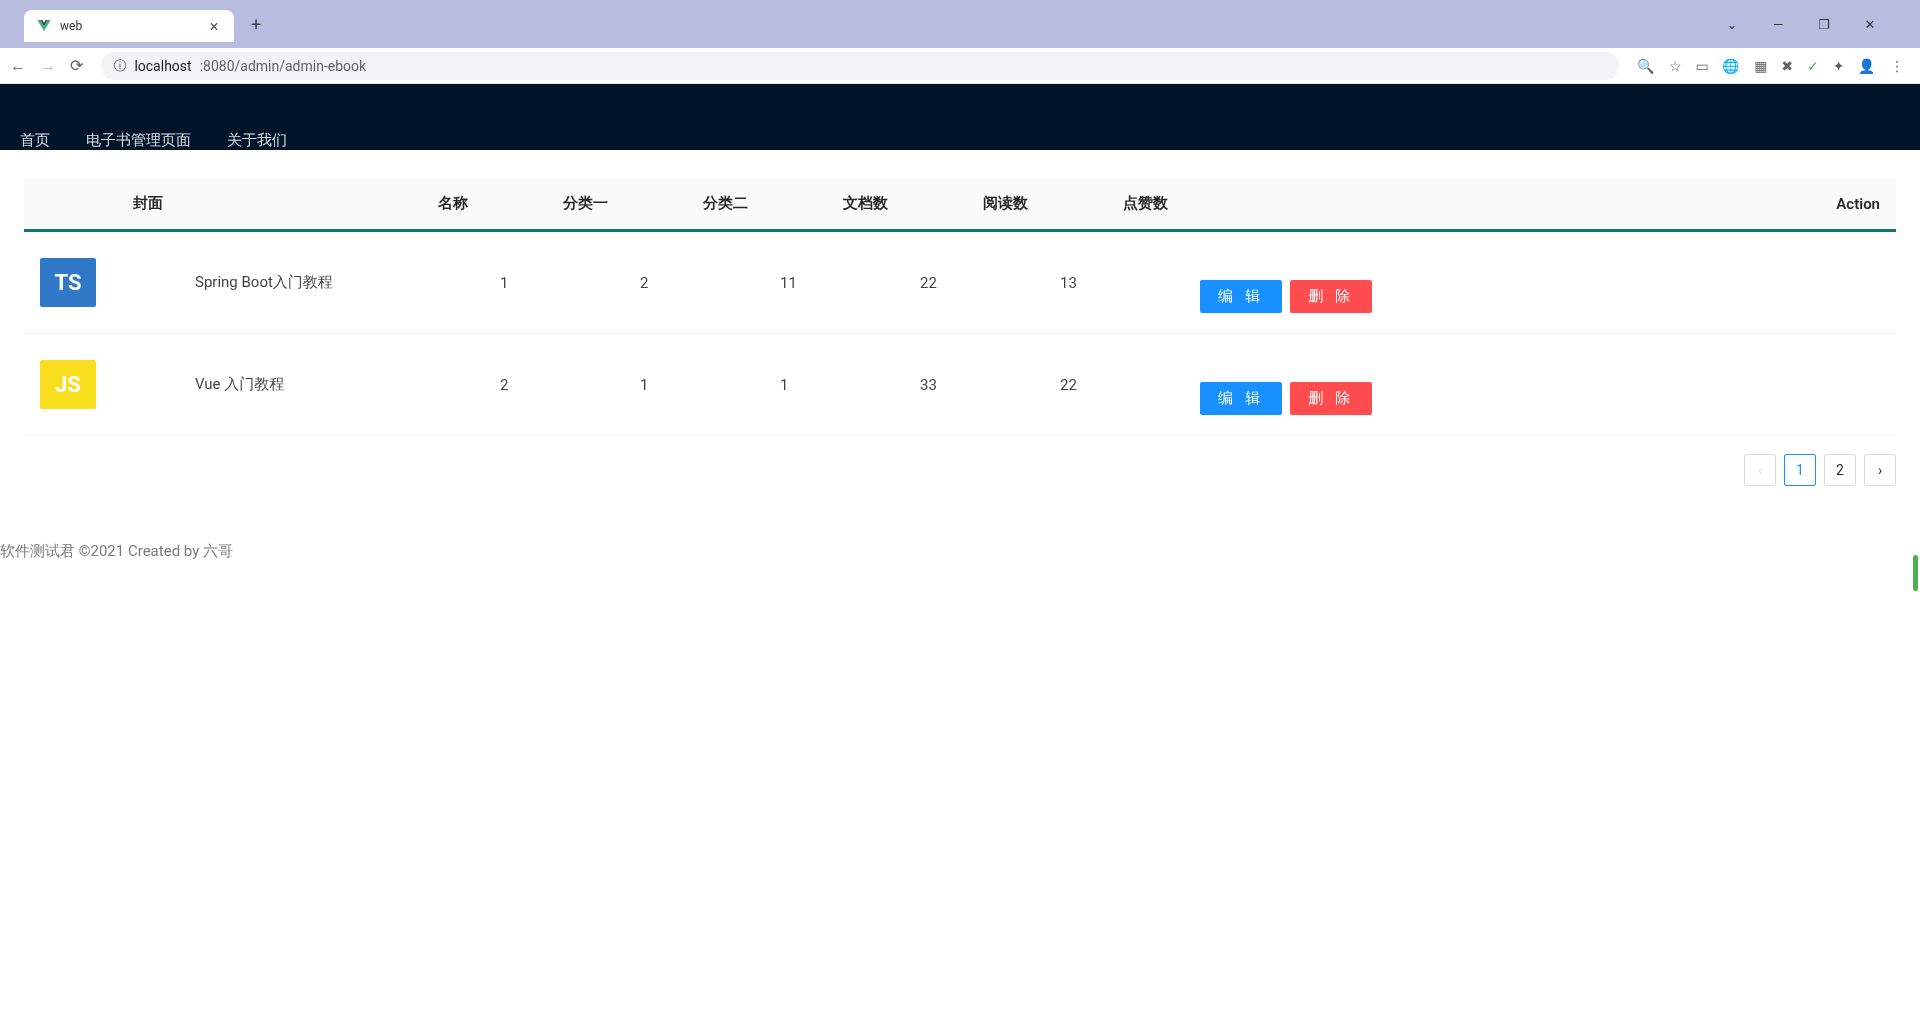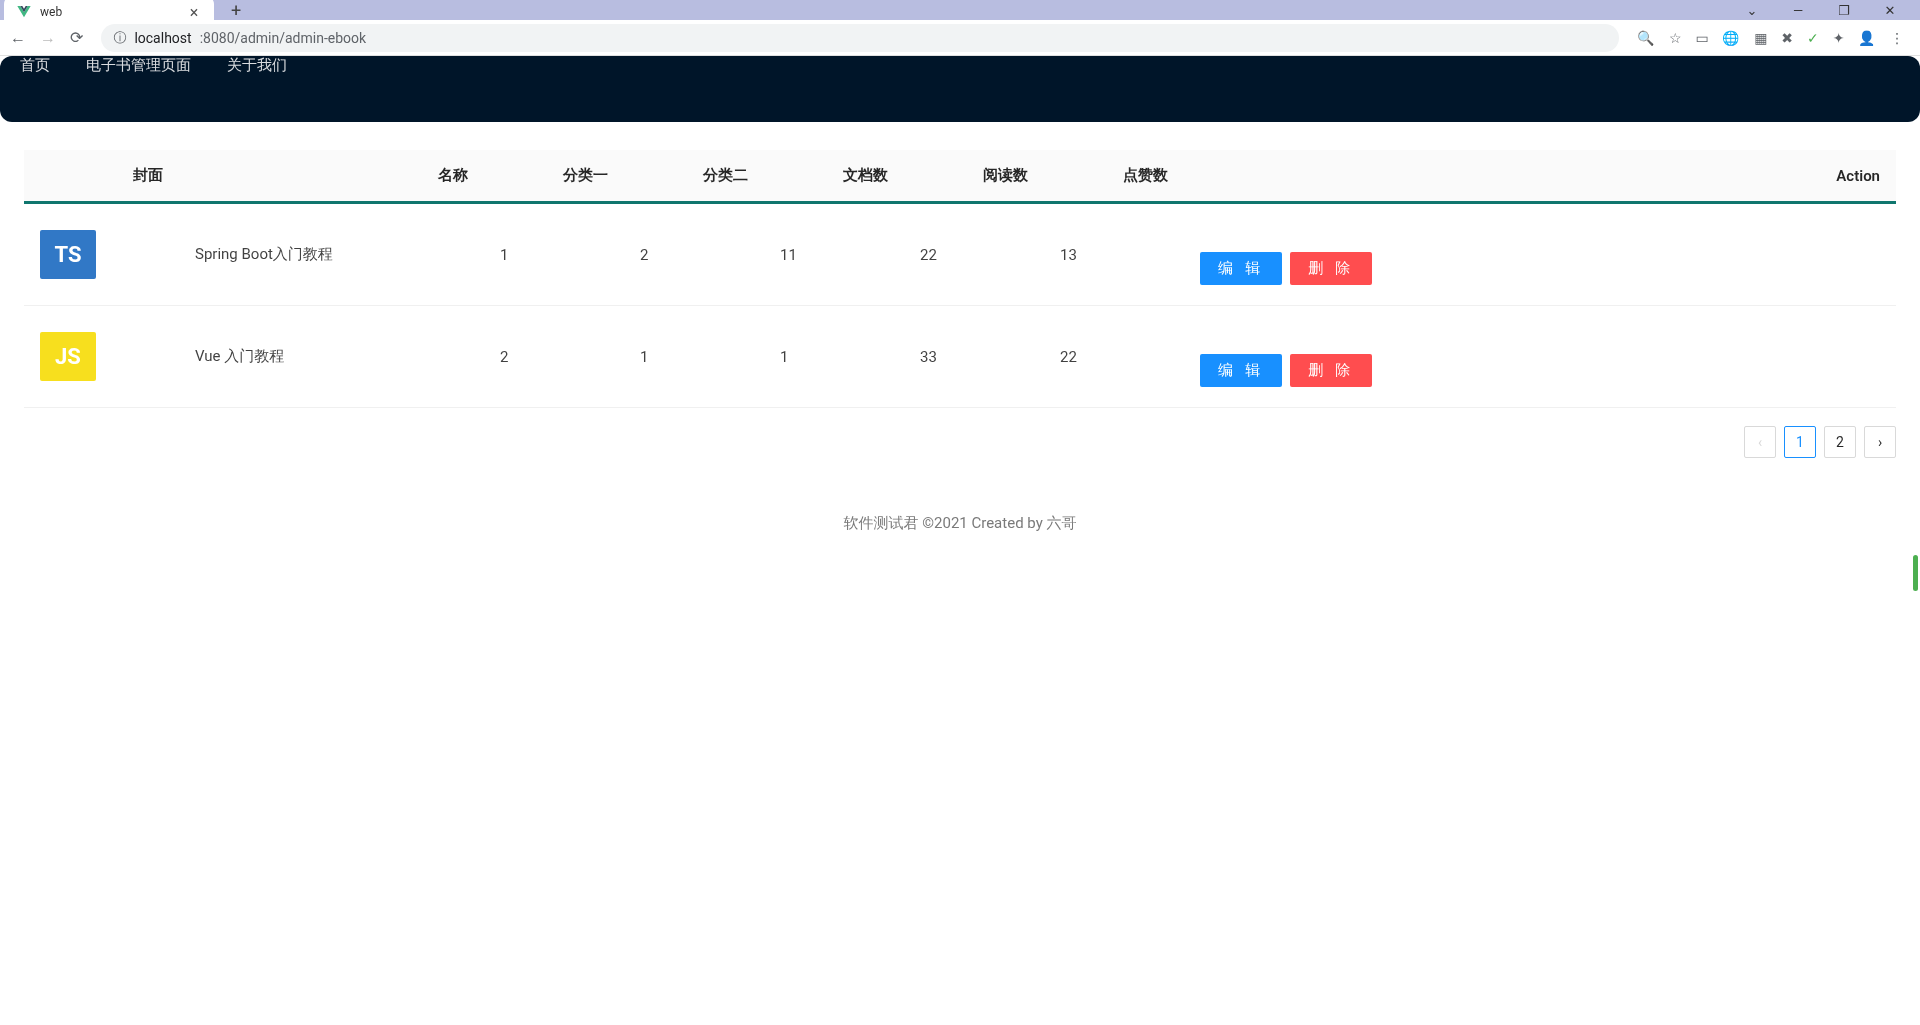--- a/index.html
+++ b/index.html
@@ -1,41 +1,41 @@
 <!DOCTYPE html>
 <html><head>
   <meta charset="utf-8">
   <style>
     * { margin: 0; padding: 0; box-sizing: border-box; }
     body { font-family: -apple-system, BlinkMacSystemFont, "Segoe UI", Roboto, "Helvetica Neue", Arial, sans-serif; font-size: 14px; color: rgba(0,0,0,0.85); }
 
     
     .browser-chrome { background: #b8bde0; }
-    .tab-bar { display: flex; align-items: center; height: 20px; padding: 0 4px; justify-content: center; }
+    .tab-bar { display: flex; align-items: center; height: 48px; padding: 0 24px; justify-content: center; }
     .tab { display: flex; align-items: center; background: #fff; height: 32px; padding: 0 12px; border-radius: 8px 8px 0 0; min-width: 210px; gap: 8px; margin-top: 4px; }
     .tab-favicon { width: 16px; height: 16px; display: flex; align-items: center; justify-content: center; }
     .tab-title { flex: 1; font-size: 12px; color: #333; }
     .tab-close { width: 16px; height: 16px; display: flex; align-items: center; justify-content: center; cursor: pointer; font-size: 16px; color: #555; }
     .new-tab { width: 28px; display: flex; align-items: center; justify-content: center; font-size: 18px; color: #444; cursor: pointer; margin-left: 8px; }
     .window-controls { margin-left: auto; display: flex; gap: 14px; padding-right: 10px; }
     .window-controls span { width: 32px; text-align: center; cursor: pointer; font-size: 13px; color: #333; }
 
     .toolbar { display: flex; align-items: center; background: #fff; height: 36px; padding: 0 10px; gap: 12px; border-bottom: 1px solid #e0e0e0; }
     .nav-icons { display: flex; gap: 14px; align-items: center; }
     .nav-icons span { font-size: 16px; color: #5f6368; cursor: pointer; }
     .nav-icons .disabled { color: #bbb; }
     .address-bar { flex: 1; display: flex; align-items: center; background: #f1f3f4; border-radius: 16px; height: 28px; padding: 0 12px; gap: 8px; margin: 0 6px; }
     .addr-icon { font-size: 13px; color: #5f6368; }
     .addr-text { font-size: 14px; color: #202124; }
     .addr-path { color: #5f6368; }
     .toolbar-right { display: flex; gap: 14px; align-items: center; padding-right: 6px; }
     .toolbar-right span { font-size: 14px; color: #5f6368; cursor: pointer; }
 
     
-    .app-nav { background: #001529; height: 66px; display: flex; align-items: flex-start; padding: 0 20px; gap: 36px; border-radius: 12px; }
+    .app-nav { background: #001529; height: 66px; display: flex; align-items: flex-end; padding: 0 20px; gap: 36px; }
     .app-nav a { color: rgba(255,255,255,0.85); text-decoration: none; font-size: 15px; }
 
     
     .content { padding: 28px 24px 0; }
     .atable { width: 100%; border-collapse: collapse; }
     .atable th { text-align: right; font-weight: 600; color: rgba(0,0,0,0.85); background: #fafafa; padding: 16px; font-size: 15px; border-bottom: 3px solid #0f766e; }
     .atable td { padding: 20px 16px; border-bottom: 1px solid #f0f0f0; font-size: 15px; color: rgba(0,0,0,0.75); vertical-align: middle; }
     .cover { width: 56px; height: 49px; display: flex; align-items: center; justify-content: center; color: #fff; font-weight: 700; font-size: 22px; border-radius: 2px; }
     .cover-ts { background: #3178c6; }
     .cover-js { background: #f7df1e; color: #fff; }
@@ -45,21 +45,21 @@
     .btn { display: inline-block; padding: 7px 18px; font-size: 15px; border: none; border-radius: 2px; cursor: pointer; color: #fff; margin-right: 8px; letter-spacing: 4px; margin-top: 28px; }
     .btn-primary { background: #1890ff; }
     .btn-danger { background: #ff4d4f; }
 
     
     .pagination { display: flex; justify-content: flex-end; padding: 18px 24px 0; gap: 8px; }
     .page-item { min-width: 32px; height: 32px; border: 1px solid #d9d9d9; border-radius: 2px; display: flex; align-items: center; justify-content: center; font-size: 14px; cursor: pointer; background: #fff; color: rgba(0,0,0,0.85); }
     .page-item.active { border-color: #1890ff; color: #1890ff; }
     .page-item.disabled { color: #d9d9d9; cursor: not-allowed; }
 
-    .footer { text-align: center; color: #7a7a7a; font-size: 15px; margin-top: 56px; }
+    .footer { color: #7a7a7a; font-size: 15px; margin-top: 56px; }
 
     .scroll-ind { position: fixed; right: 2px; top: 555px; width: 5px; height: 36px; background: #4caf50; border-radius: 3px; }
   </style>
 </head>
 <body>
 
 <div class="browser-chrome">
   <div class="tab-bar">
     <div class="tab">
       <span class="tab-favicon">

